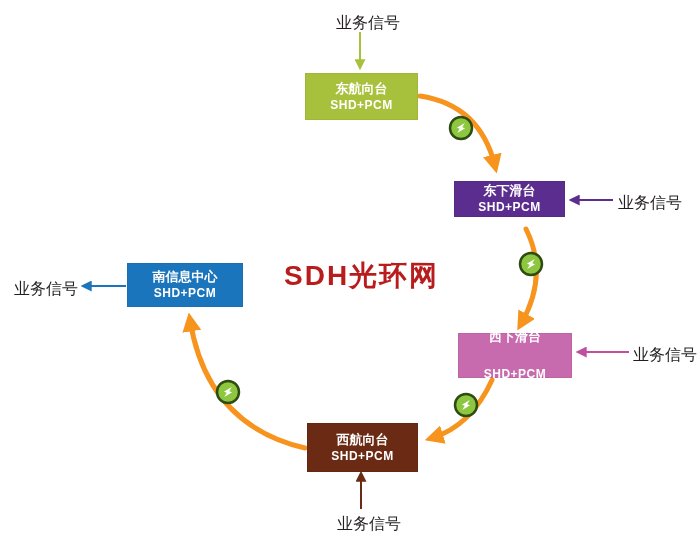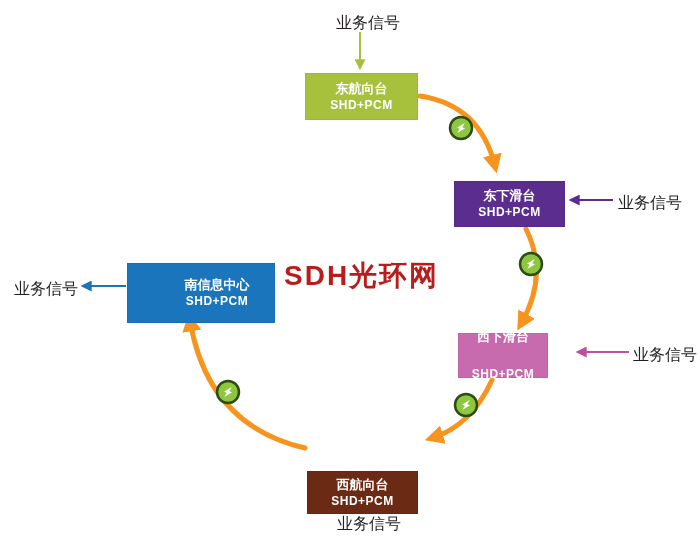--- a/index.html
+++ b/index.html
@@ -87,36 +87,36 @@
       <circle class="repeater-circle" r="11"></circle>
       <path class="bolt" d="M2,-6 L-4,1 L-1,1 L-2,6 L4,-1 L1,-1 Z" transform="rotate(18)"></path>
     </g>
   </svg>
 
   <div class="node" style="left: 305px; top: 73px; width: 113px; height: 47px; background-color: rgb(168, 193, 60);">
     <div class="node-name">东航向台</div>
     <div class="node-sub">SHD+PCM</div>
   </div>
 
-  <div class="node" style="left: 454px; top: 181px; width: 111px; height: 46px; background-color: rgb(91, 45, 143);">
+  <div class="node" style="left: 454px; top: 181px; width: 111px; height: 36px; background-color: rgb(91, 45, 143);">
     <div class="node-name">东下滑台</div>
     <div class="node-sub">SHD+PCM</div>
   </div>
 
-  <div class="node" style="left: 458px; top: 333px; width: 90px; height: 45px; background-color: rgb(199, 107, 174); gap: 24px;">
+  <div class="node" style="left: 458px; top: 333px; width: 114px; height: 45px; background-color: rgb(199, 107, 174); gap: 24px;">
     <div class="node-name">西下滑台</div>
     <div class="node-sub">SHD+PCM</div>
   </div>
 
-  <div class="node" style="left: 307px; top: 423px; width: 111px; height: 43px; background-color: rgb(107, 42, 20); margin-top: 48px;">
+  <div class="node" style="left: 307px; top: 423px; width: 111px; height: 49px; background-color: rgb(107, 42, 20);">
     <div class="node-name">西航向台</div>
     <div class="node-sub">SHD+PCM</div>
   </div>
 
-  <div class="node" style="left: 127px; top: 263px; width: 116px; height: 60px; background-color: rgb(27, 117, 188); padding-left: 32px;">
+  <div class="node" style="left: 127px; top: 263px; width: 116px; height: 44px; background-color: rgb(27, 117, 188);">
     <div class="node-name">南信息中心</div>
     <div class="node-sub">SHD+PCM</div>
   </div>
 
   <div class="signal" style="left:336px;top:13px;">业务信号</div>
   <div class="signal" style="left:618px;top:193px;">业务信号</div>
   <div class="signal" style="left:633px;top:345px;">业务信号</div>
   <div class="signal" style="left:337px;top:514px;">业务信号</div>
   <div class="signal" style="left:14px;top:279px;">业务信号</div>
 

